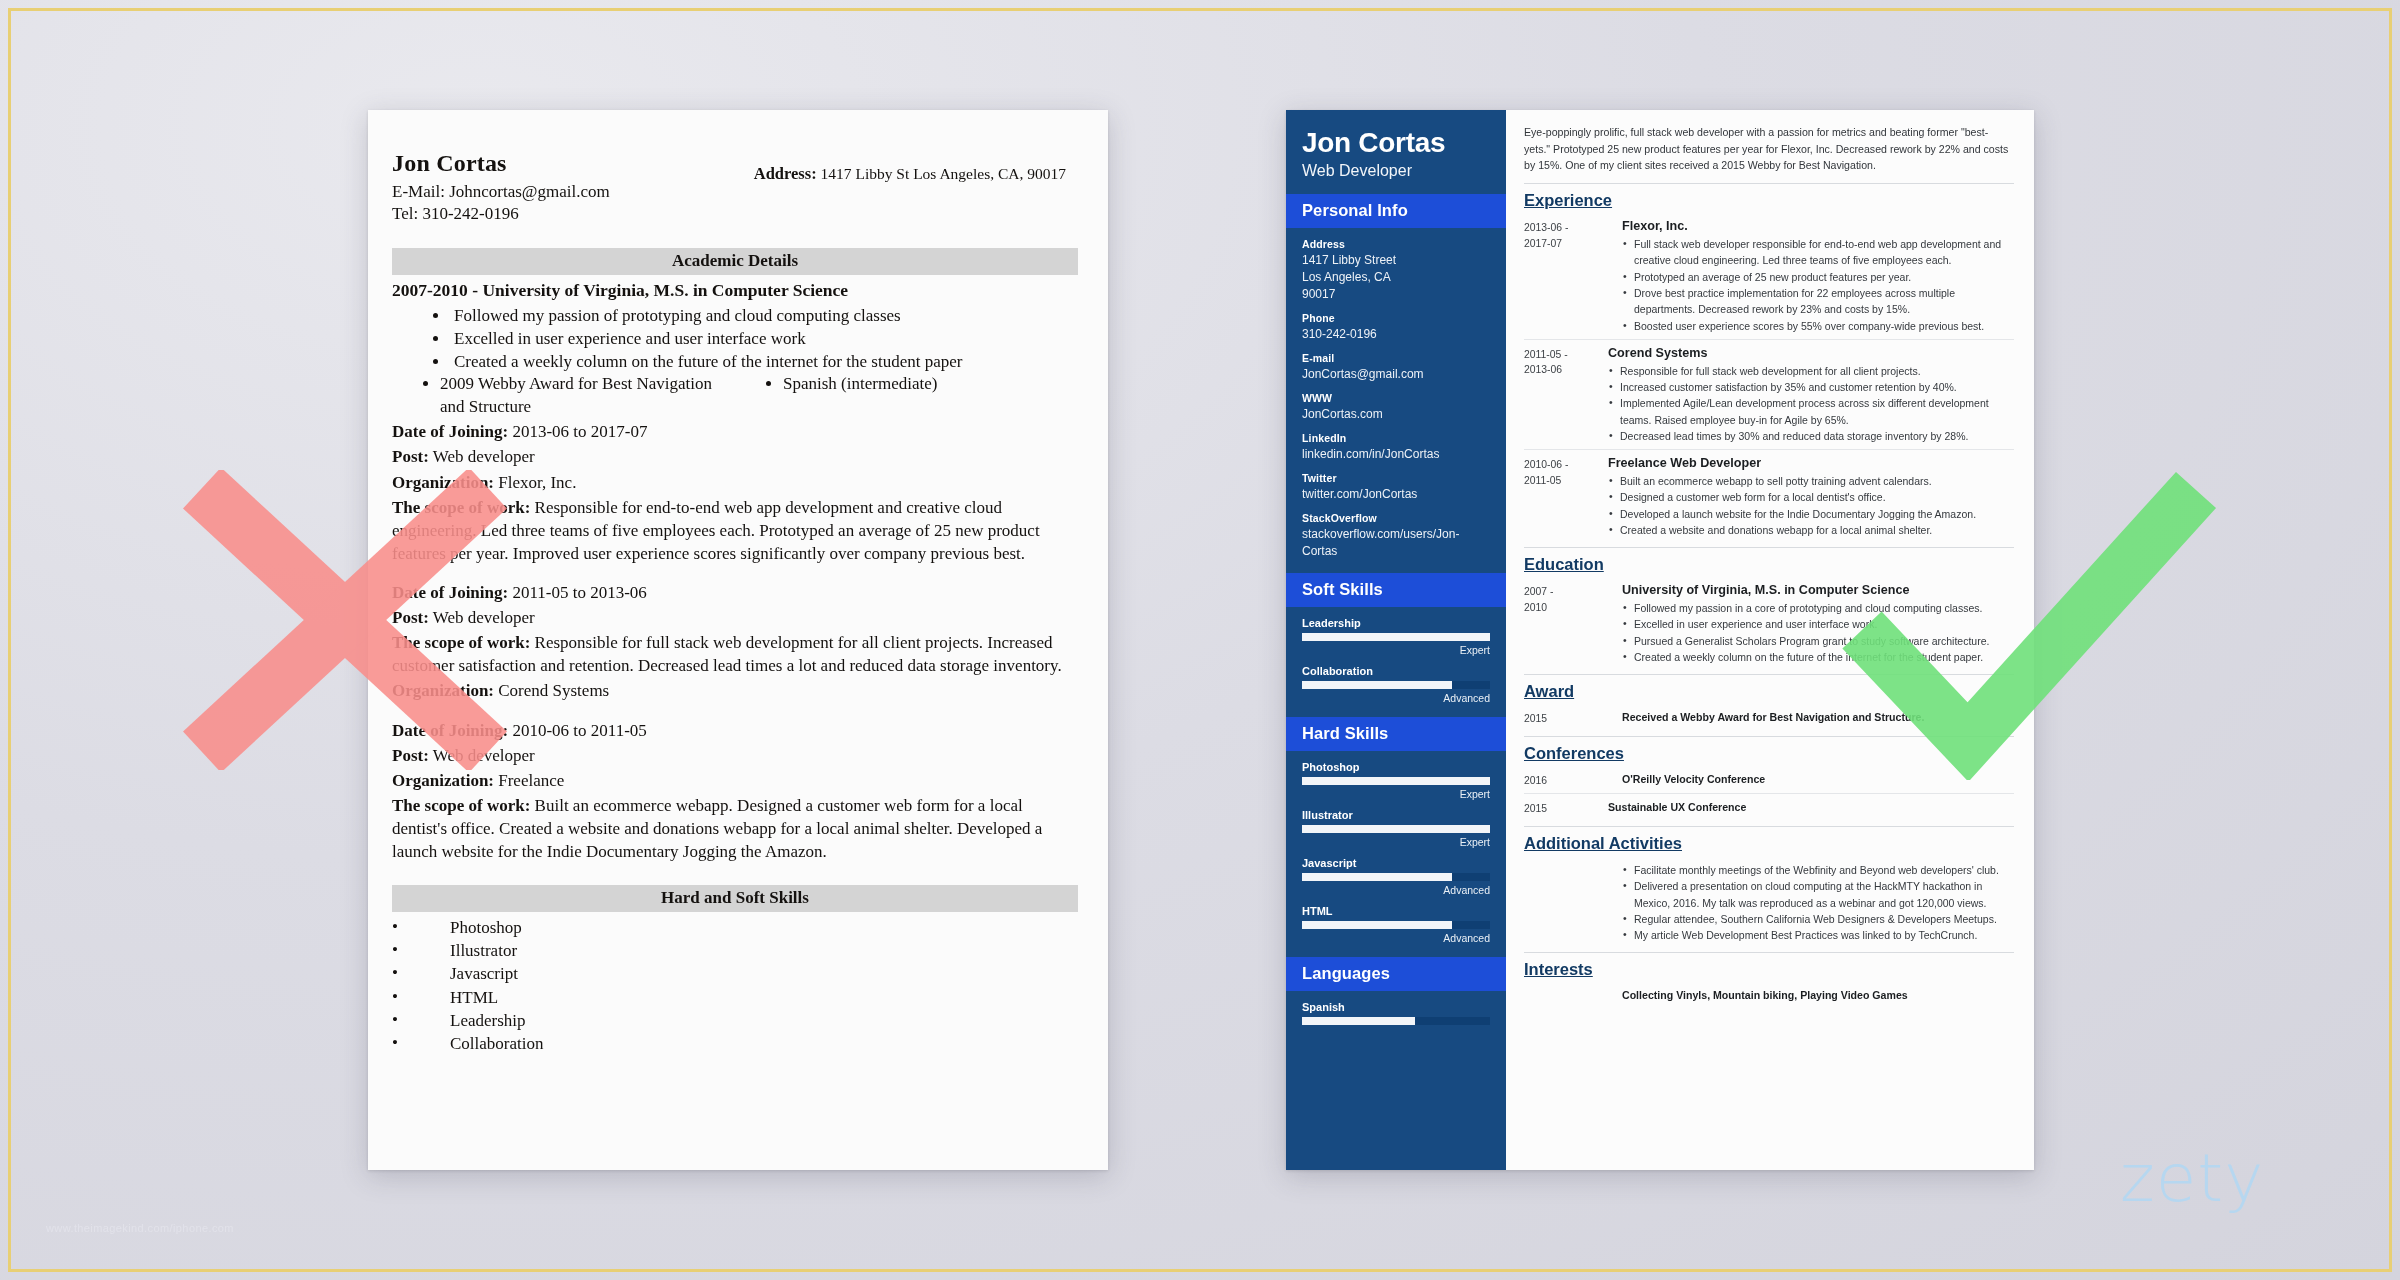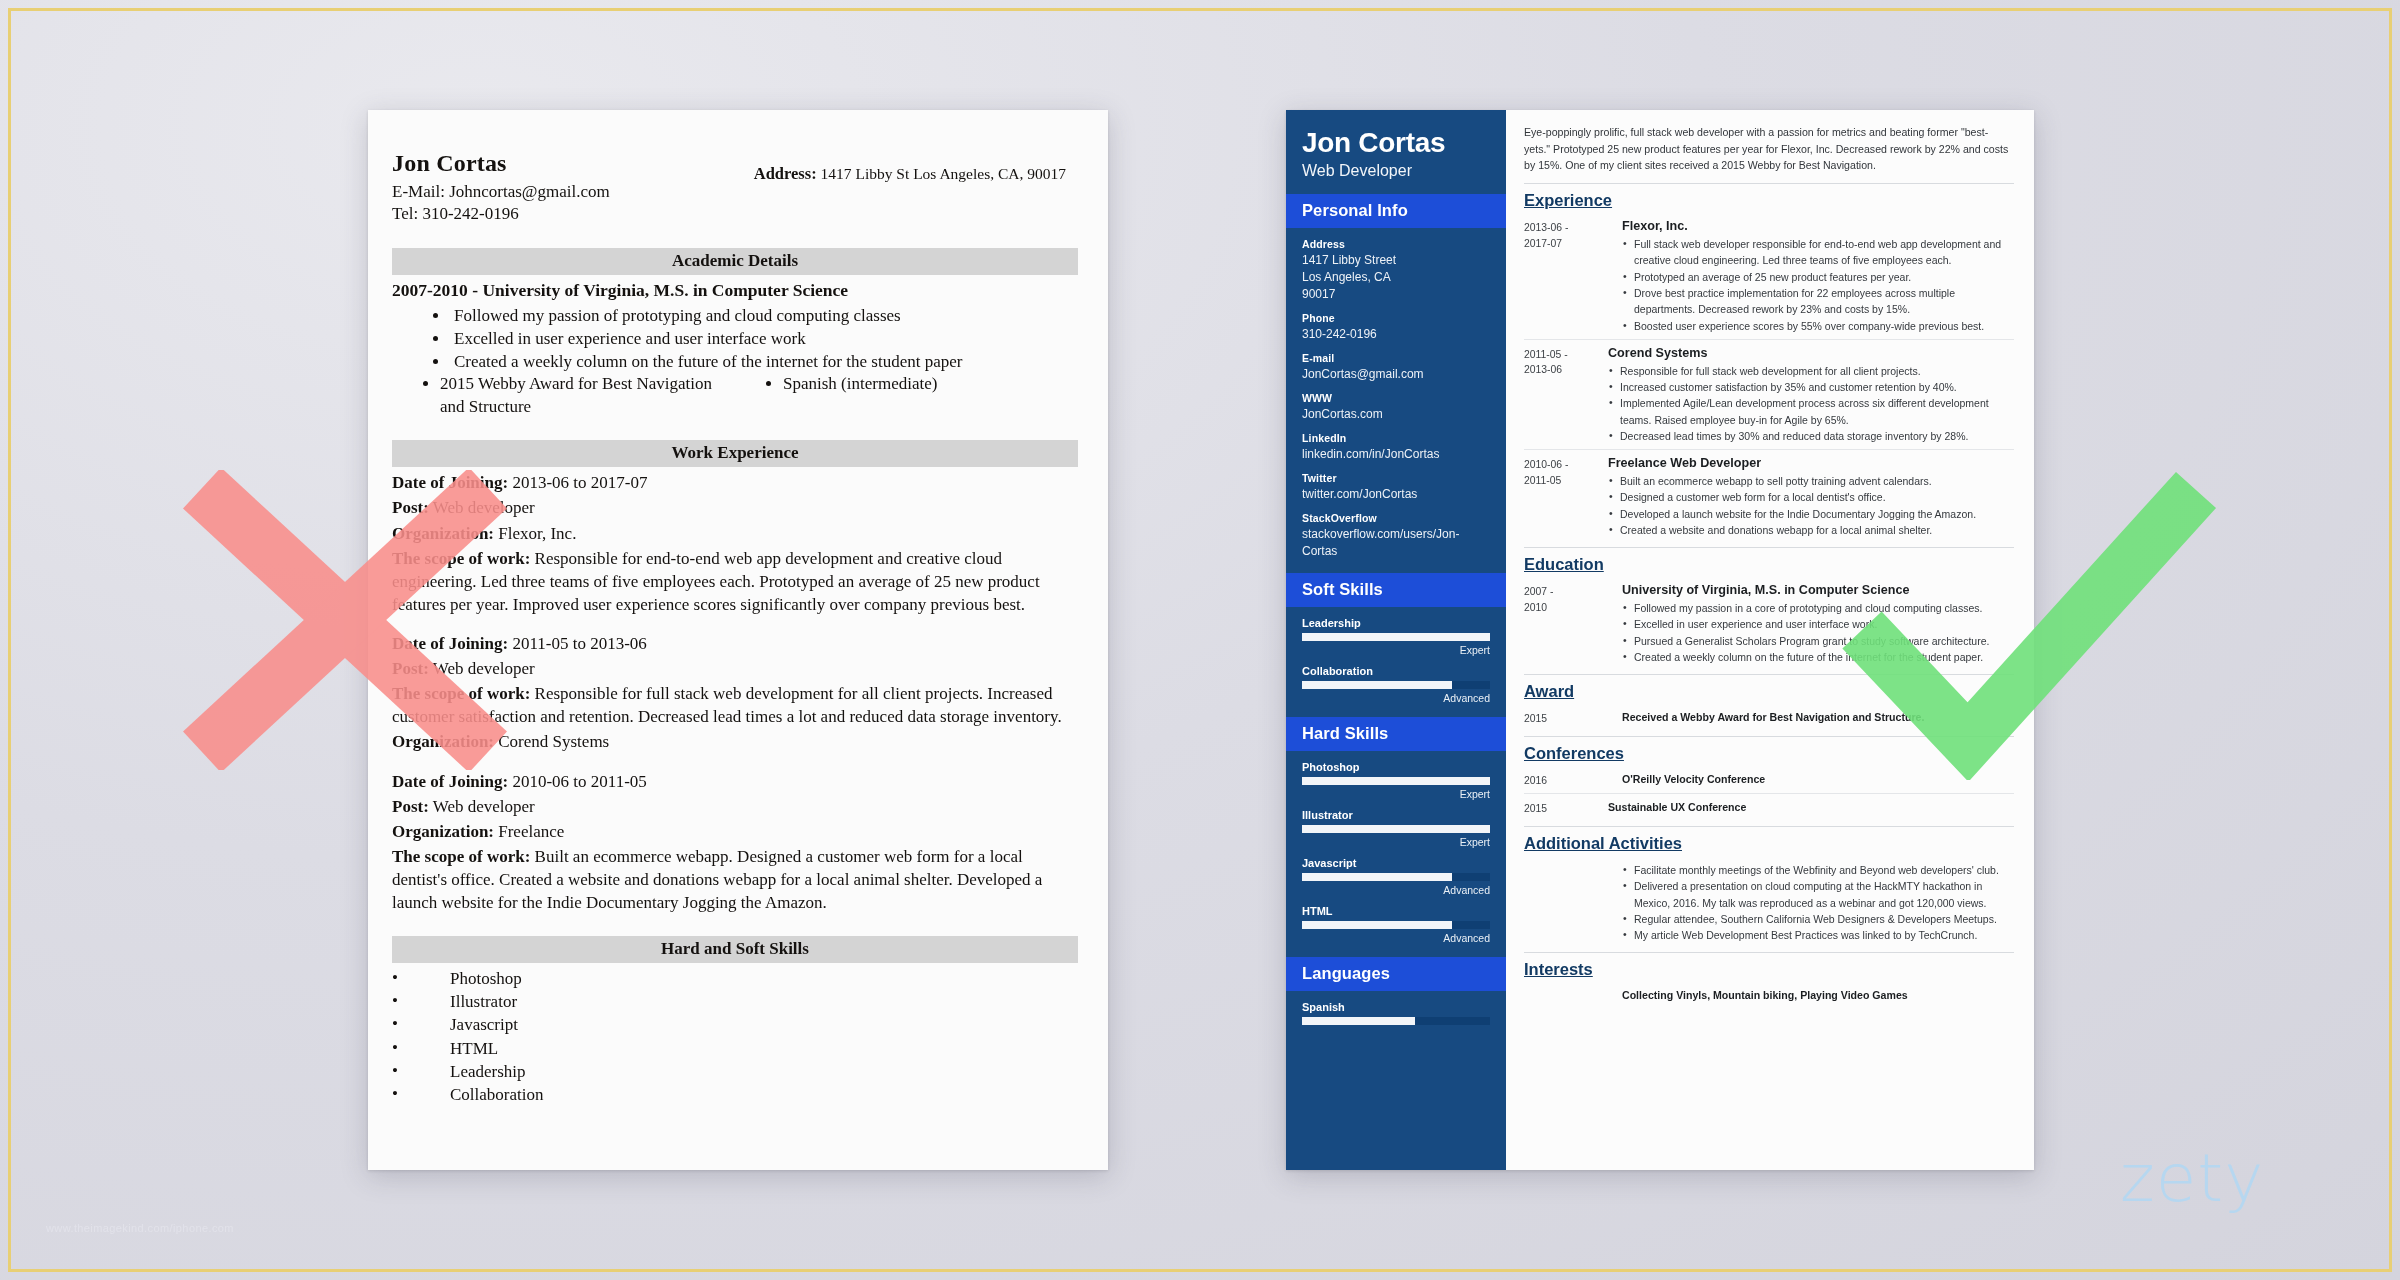--- a/index.html
+++ b/index.html
@@ -145,31 +145,30 @@
     <div class="l-sub">2007-2010 - University of Virginia, M.S. in Computer Science</div>
     <ul class="l-ul">
         <li>Followed my passion of prototyping and cloud computing classes</li>
         <li>Excelled in user experience and user interface work</li>
         <li>Created a weekly column on the future of the internet for the student paper</li>
       </ul>
 
     <div class="l-two">
       <div>
         <ul>
-            <li>2015 Webby Award for Best Navigation and Structure</li>
+            <li>2009 Webby Award for Best Navigation and Structure</li>
           </ul>
       </div>
       <div>
         <ul>
             <li>Spanish (intermediate)</li>
           </ul>
       </div>
     </div>
 
-    <div class="l-secbar">Work Experience</div>
     <div id="left-jobs">
         <div class="l-job">
           <div class="l-para"><b>Date of Joining:</b> 2013-06 to 2017-07</div>
           <div class="l-para"><b>Post:</b> Web developer</div>
           <div class="l-para"><b>Organization:</b> Flexor, Inc.</div>
           <div class="l-para"><b>The scope of work:</b> Responsible for end-to-end web app development and creative cloud engineering. Led three teams of five employees each. Prototyped an average of 25 new product features per year. Improved user experience scores significantly over company previous best.</div>
         </div>
         <div class="l-job">
           <div class="l-para"><b>Date of Joining:</b> 2011-05 to 2013-06</div>
           <div class="l-para"><b>Post:</b> Web developer</div>

